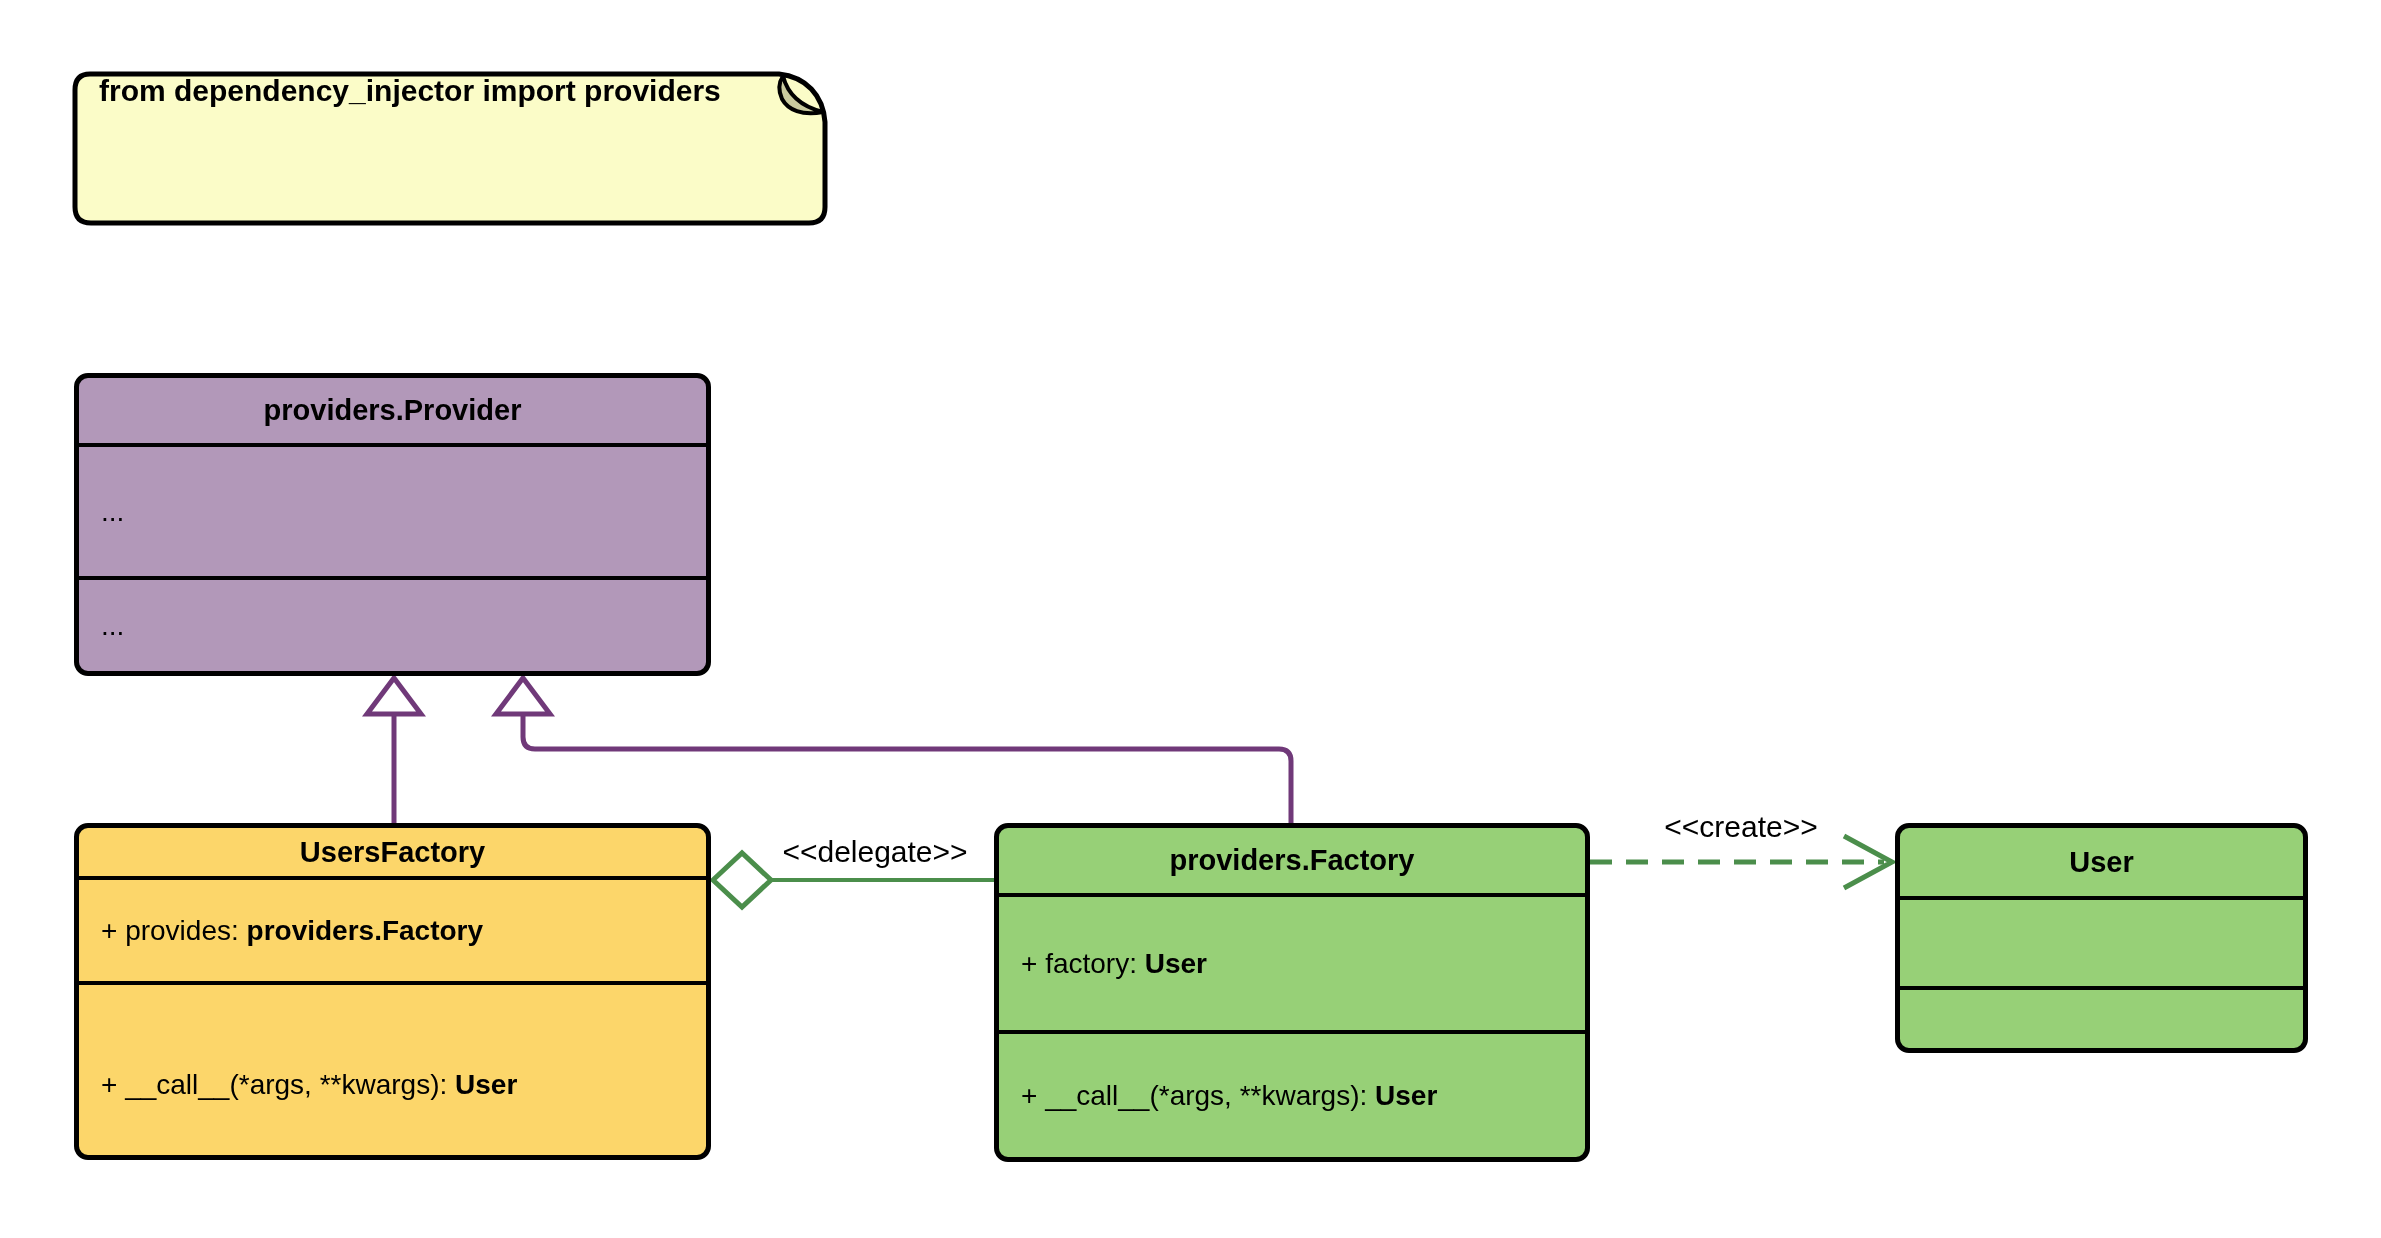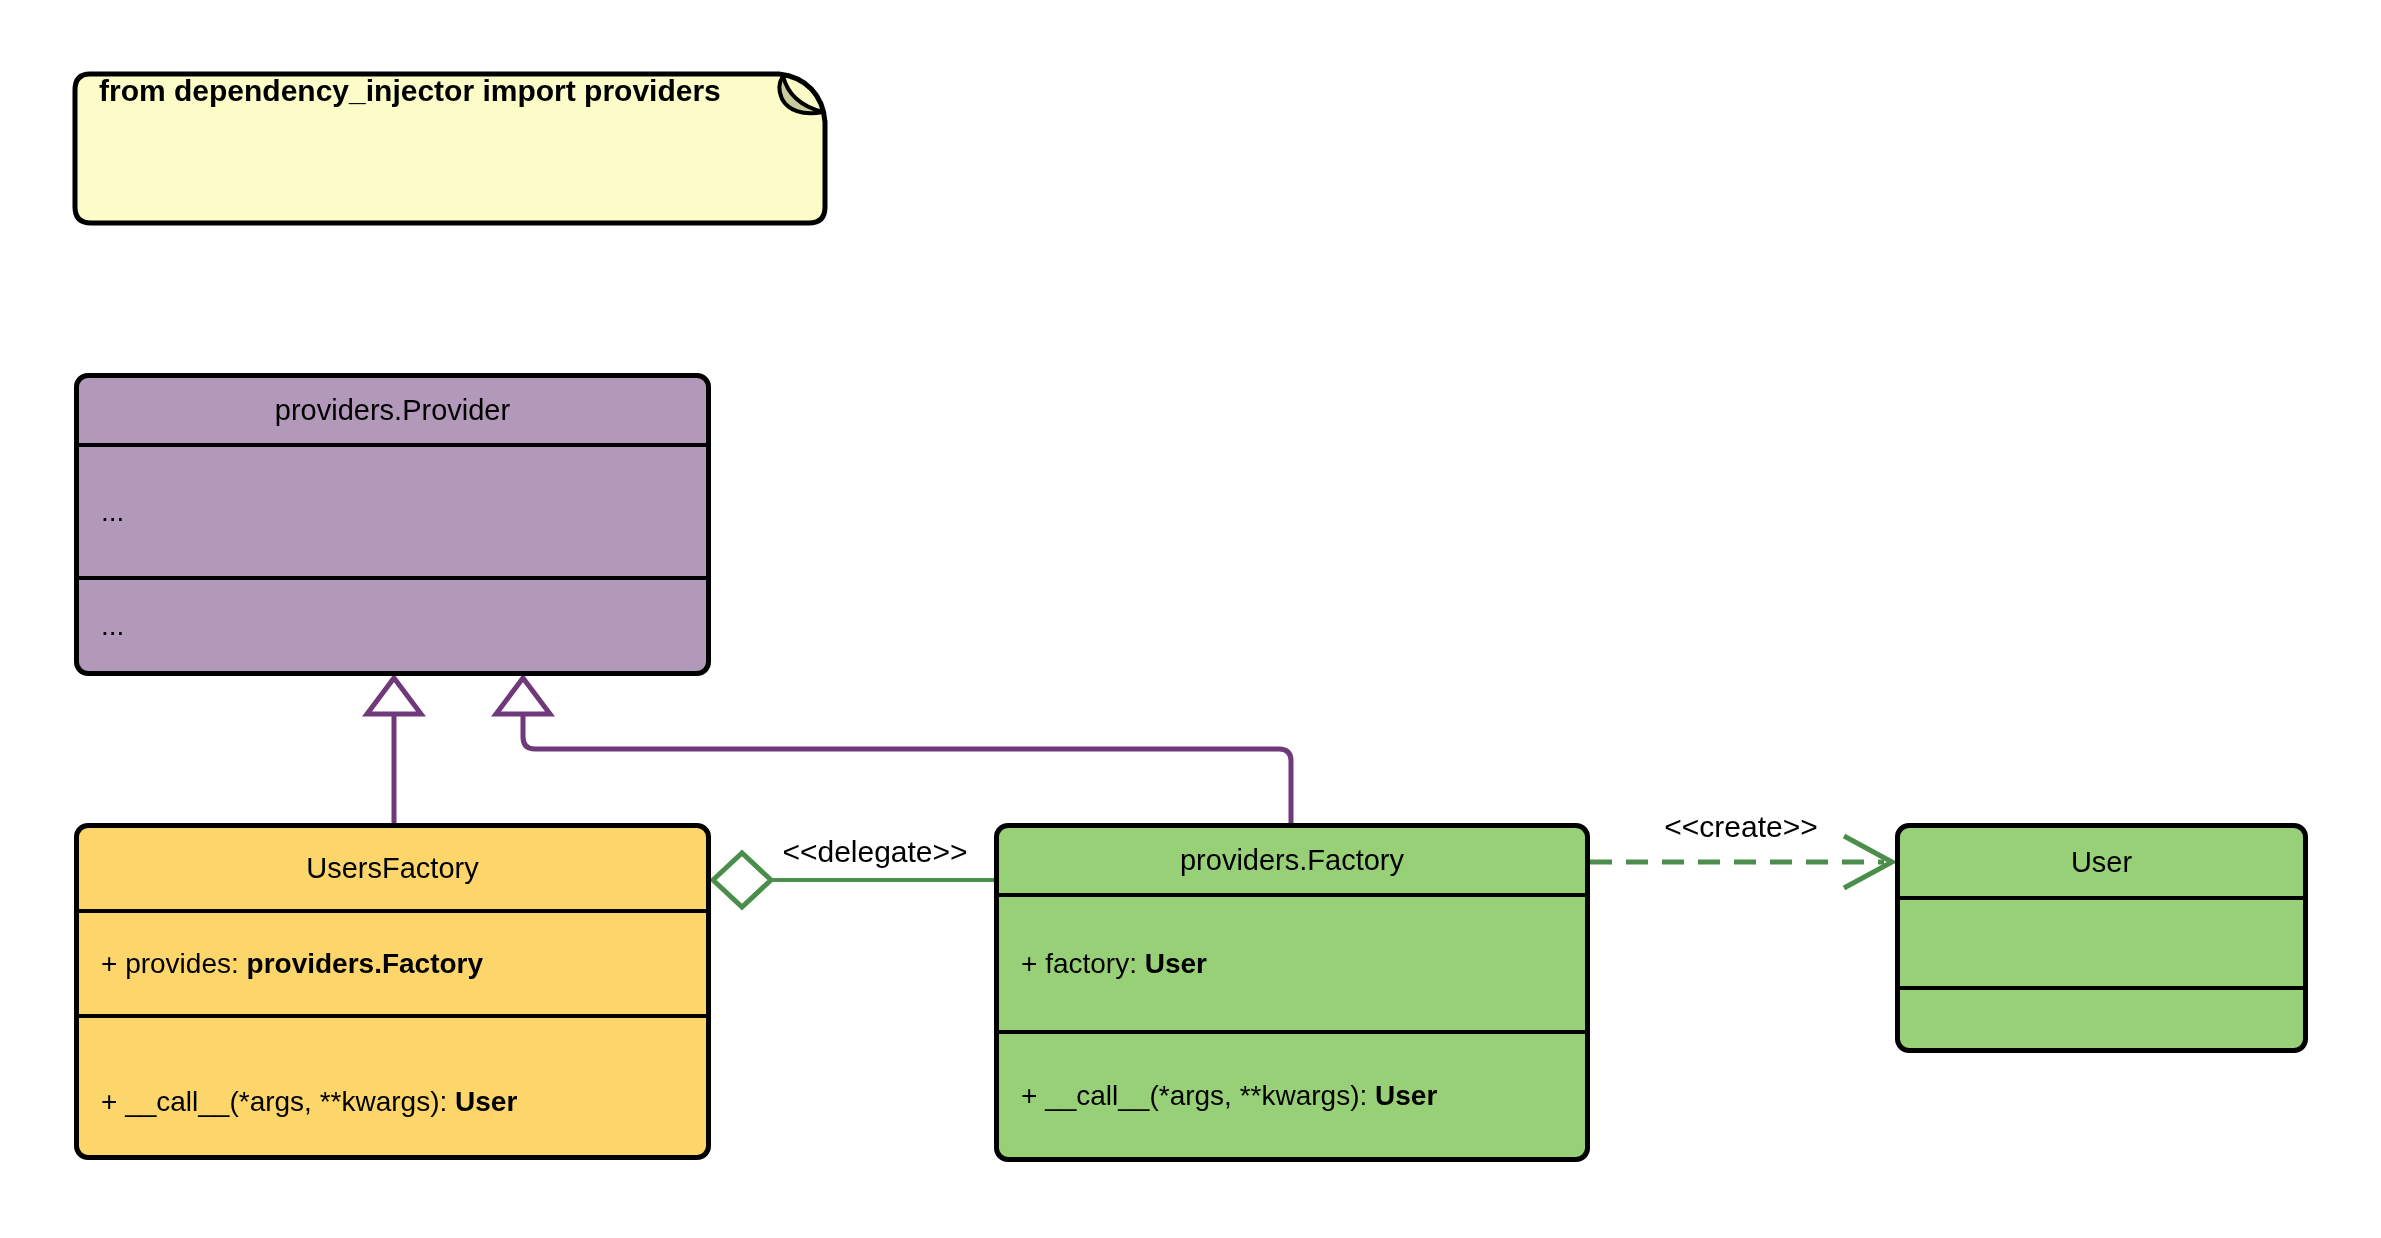--- a/index.html
+++ b/index.html
@@ -44,21 +44,21 @@
     border-radius: 14px;
     display: flex;
     flex-direction: column;
     color: #000000;
     overflow: hidden;
   }
   .uml-class .title {
     display: flex;
     align-items: center;
     justify-content: center;
-    font-weight: normal;
+    font-weight: bold;
     font-size: 29px;
     flex: 0 0 auto;
   }
   .uml-class .compartment {
     border-top: 4px solid #000000;
     box-sizing: border-box;
     display: flex;
     flex-direction: column;
     justify-content: center;
     flex: 0 0 auto;
@@ -68,21 +68,21 @@
     font-size: 28px;
     padding-left: 22px;
     white-space: nowrap;
   }
   .t-bold { font-weight: bold; }
 
   .box-provider      { left: 74px;   top: 373px; width: 637px; height: 303px; background: #b298b9; }
   .box-provider .title       { height: 65px; }
   .box-provider .attrs       { height: 133px; }
   .box-usersfactory  { left: 74px;   top: 823px; width: 637px; height: 337px; background: #fcd66a; }
-  .box-usersfactory .title   { height: 81px; }
+  .box-usersfactory .title   { height: 48px; }
   .box-usersfactory .attrs   { height: 105px; }
   .box-usersfactory .methods { padding-top: 30px; }
   .box-factory       { left: 994px;  top: 823px; width: 596px; height: 339px; background: #97d077; }
   .box-factory .title        { height: 65px; }
   .box-factory .attrs        { height: 137px; }
   .box-user          { left: 1895px; top: 823px; width: 413px; height: 230px; background: #97d077; }
   .box-user .title           { height: 68px; }
   .box-user .attrs           { height: 90px; }
 
   

